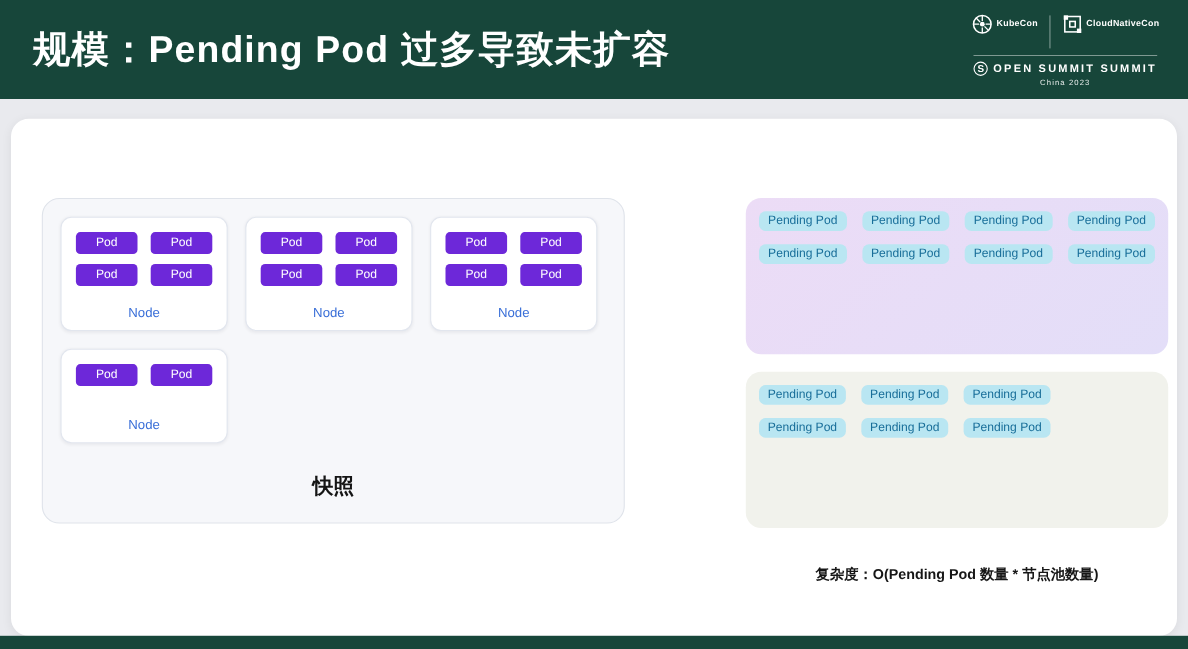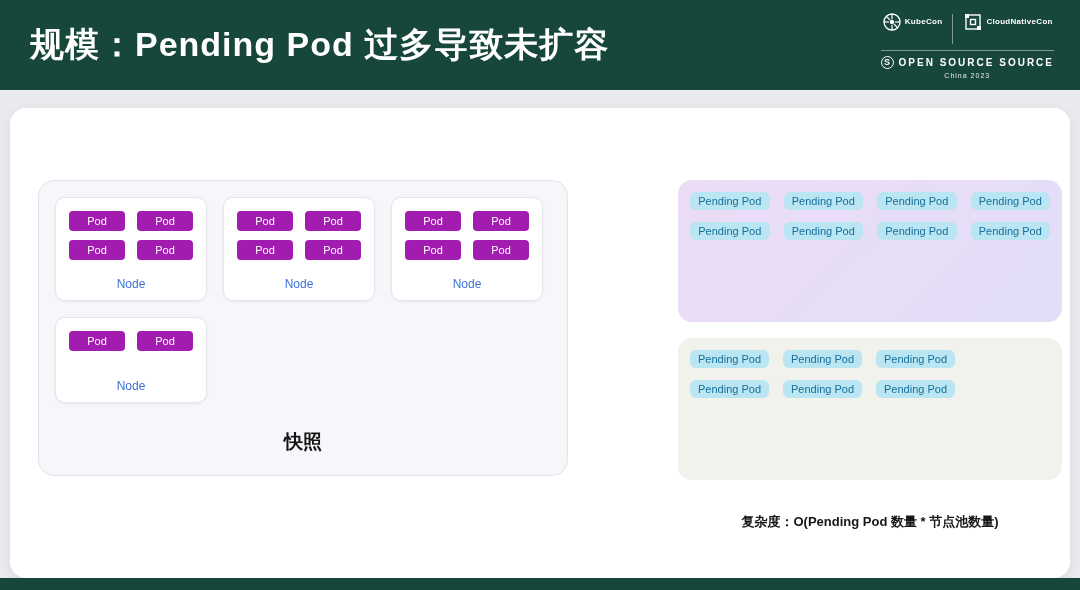--- a/index.html
+++ b/index.html
@@ -56,21 +56,21 @@
   .node-box {
     width:152px; height:104px; background:#fff;
     border:1px solid #e2e6ee; border-radius:10px;
     box-shadow:0 1px 3px rgba(16,24,40,.06);
     display:flex; flex-direction:column; align-items:center;
     padding:13px 0 9px;
   }
   .node-box.node-small { height:86px; }
   .pods-grid { display:grid; grid-template-columns:repeat(2,56px); gap:9px 12px; }
   .pod-chip {
-    height:20px; background:#a21caf; border-radius:4px;
+    height:20px; background:#6d28d9; border-radius:4px;
     color:#fff; font-size:11px;
     display:flex; align-items:center; justify-content:center;
   }
   .node-label { margin-top:auto; color:#3a6fd8; font-size:12px; }
   .snapshot-label {
     margin-top:auto; align-self:center;
     font-weight:700; font-size:19px; color:#151515; padding-bottom:4px;
   }
 
   
@@ -136,21 +136,21 @@
           <g fill="#fff">
             <rect x="2" y="2" width="4" height="4"></rect>
             <rect x="14" y="14" width="4" height="4"></rect>
           </g>
         </svg>
         <span>CloudNativeCon</span>
       </div>
     </div>
     <div class="summit-row">
       <span class="s-circle">S</span>
-      <span class="summit-text">OPEN SOURCE SOURCE</span>
+      <span class="summit-text">OPEN SUMMIT SUMMIT</span>
     </div>
     <div class="china">China 2023</div>
   </div>
 </header>
 
 <main class="card">
 
   <section class="snapshot">
     <div class="nodes-wrap">
         <div class="node-box">

